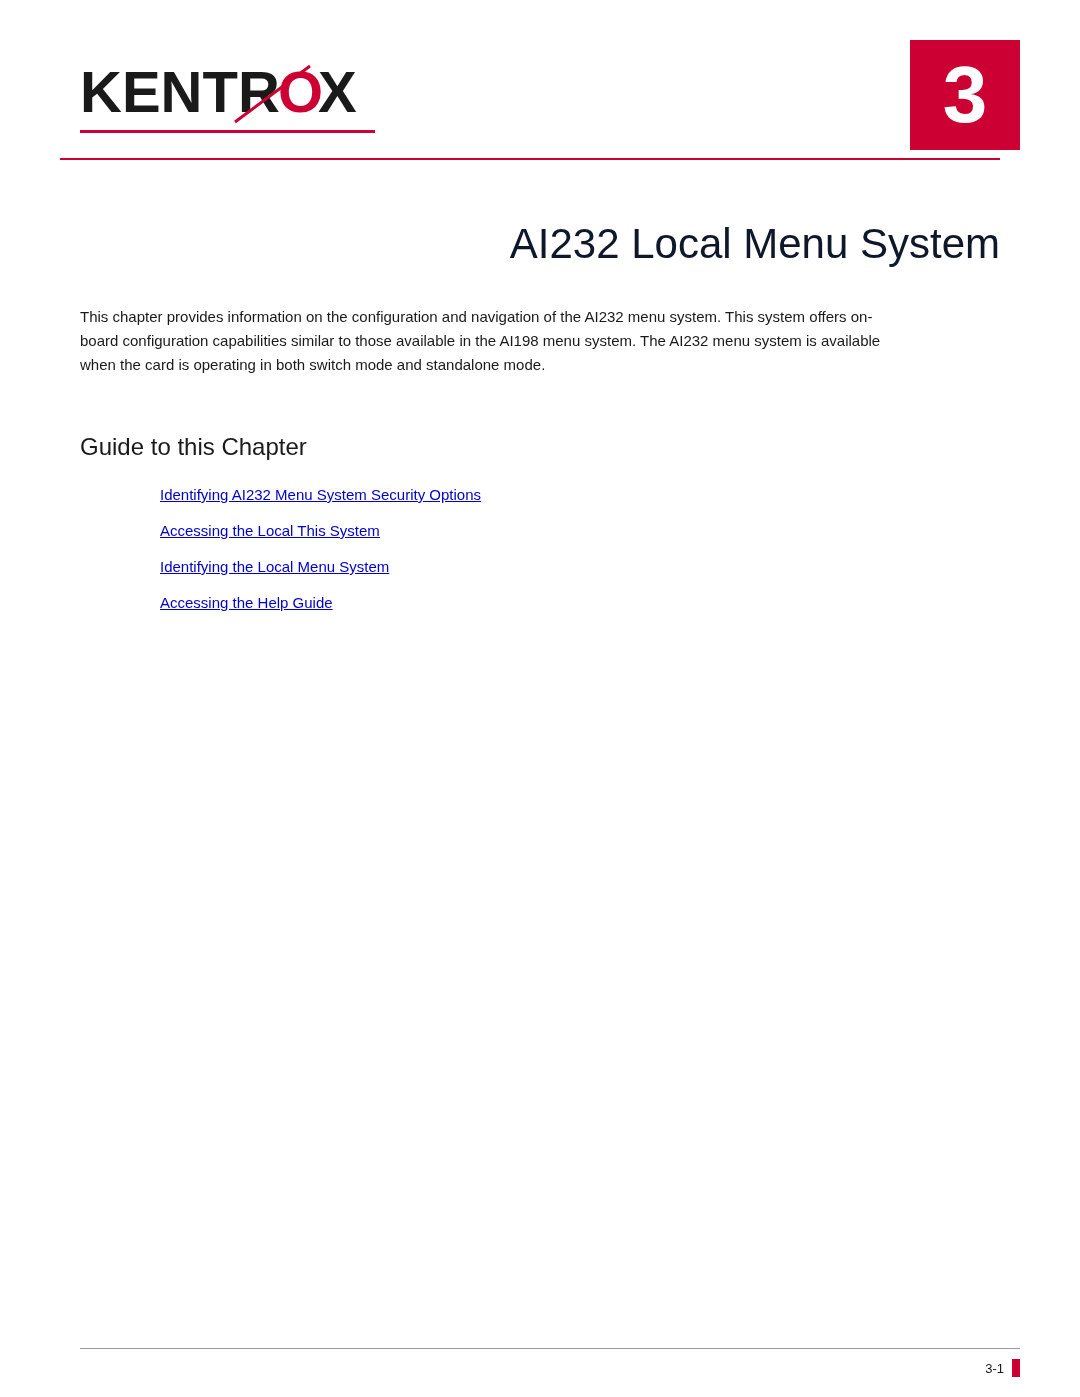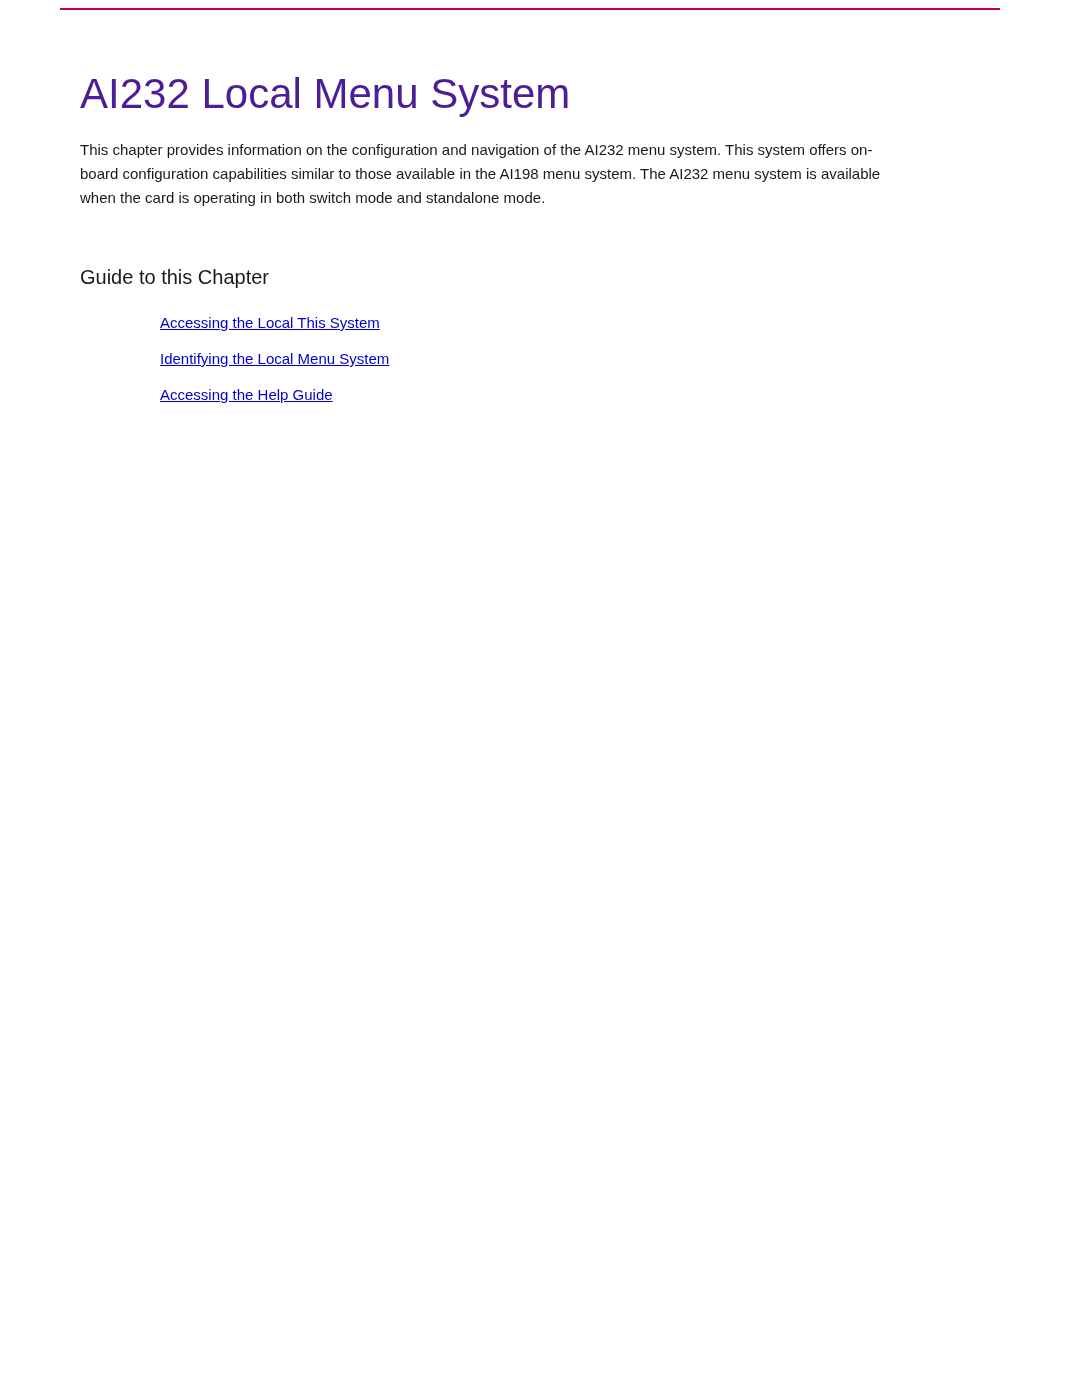--- a/index.html
+++ b/index.html
@@ -64,36 +64,37 @@
     }
 
     
     .main-content {
       padding: 50px 80px 0 80px;
     }
 
     .page-title {
       font-size: 42px;
       font-weight: 400;
-      color: #4c1d95;
-      font-family: Arial, Helvetica, sans-serif;
-      margin-bottom: 20px;
+      color: #0f172a;
+      font-family: Arial, Helvetica, sans-serif;
+      margin-bottom: 37px;
       margin-top: 10px;
+      text-align: right;
     }
 
     .intro-text {
       font-size: 15px;
       line-height: 1.6;
       color: #1a1a1a;
       margin-bottom: 56px;
       max-width: 820px;
     }
 
     .section-heading {
-      font-size: 20px;
+      font-size: 24px;
       font-weight: 400;
       color: #1a1a1a;
       margin-bottom: 25px;
       font-family: Arial, Helvetica, sans-serif;
     }
 
     .toc-list {
       list-style: none;
       padding-left: 80px;
     }
@@ -148,39 +149,72 @@
     .logo-svg-container {
       position: relative;
       display: inline-block;
     }
   </style>
 </head>
 <body>
 
 <div class="page-container">
 
+  <div class="header">
+
+    <div class="logo-area">
+      <div class="logo-svg-container">
+        <svg width="320" height="80" viewBox="0 0 320 80">
+
+          <text x="0" y="62" font-family="Arial Black, Arial" font-weight="900" font-size="58" fill="#1a1a1a">KENTR</text>
+
+          <text x="198" y="62" font-family="Arial Black, Arial" font-weight="900" font-size="58" fill="#cc0033">O</text>
+
+          <text x="238" y="62" font-family="Arial Black, Arial" font-weight="900" font-size="58" fill="#1a1a1a">X</text>
+
+          <line x1="155" y1="72" x2="230" y2="16" stroke="#cc0033" stroke-width="3"></line>
+        </svg>
+        
+        <div style="width:295px; height:3px; background:#cc0033; margin-top:-4px;"></div>
+      </div>
+    </div>
+
+    <div class="chapter-box">
+      <span>3</span>
+    </div>
+  </div>
 
   <div class="header-rule"></div>
 
   <div class="main-content">
 
     <h1 class="page-title">AI232 Local Menu System</h1>
 
     <p class="intro-text">This chapter provides information on the configuration and navigation of the AI232 menu system. This system offers on-board configuration capabilities similar to those available in the AI198 menu system. The AI232 menu system is available when the card is operating in both switch mode and standalone mode.</p>
 
     <h2 class="section-heading">Guide to this Chapter</h2>
 
     <ul class="toc-list">
       <li>
+        <a class="toc-link" href="#">Identifying AI232 Menu System Security Options</a>
+      </li>
+      <li>
         <a class="toc-link" href="#">Accessing the Local This System</a>
       </li>
       <li>
         <a class="toc-link" href="#">Identifying the Local Menu System</a>
       </li>
       <li>
         <a class="toc-link" href="#">Accessing the Help Guide</a>
       </li>
     </ul>
 
   </div>
 
+  <div class="footer">
+    <div class="footer-rule"></div>
+    <div class="footer-content">
+      <span class="footer-page-num">3-1</span>
+      <div class="footer-page-bar"></div>
+    </div>
+  </div>
 
 </div>
 
 </body></html>

